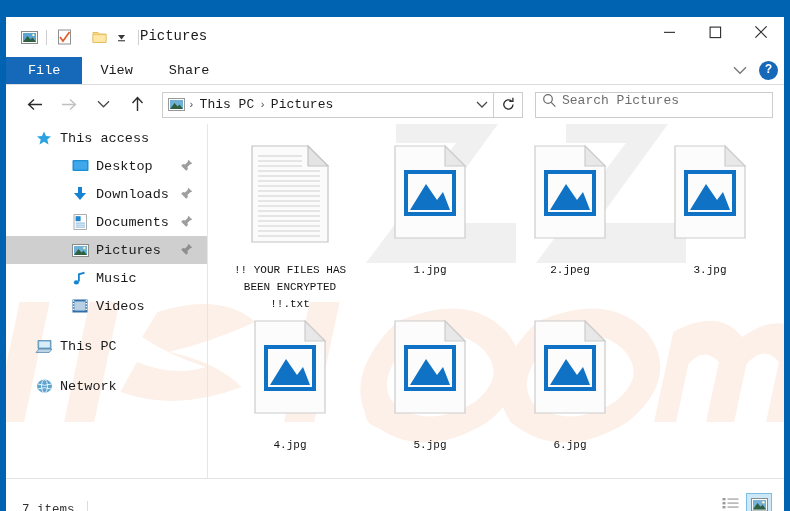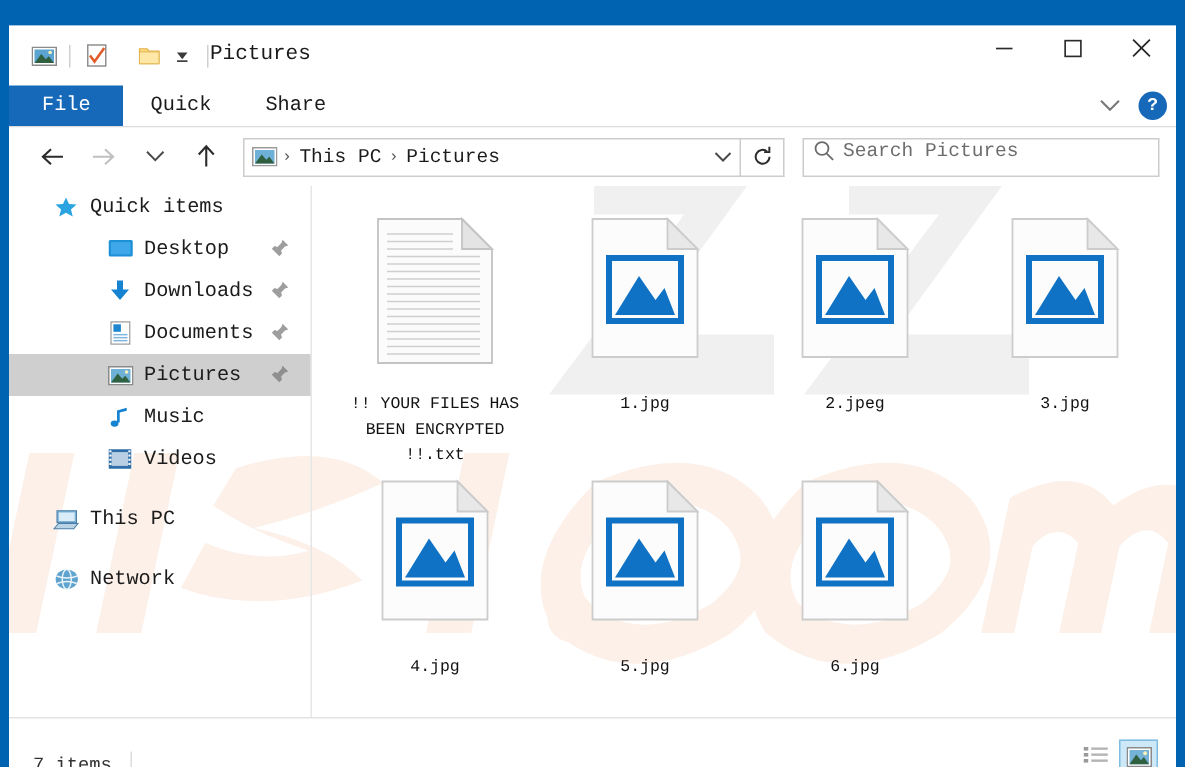--- a/index.html
+++ b/index.html
@@ -172,21 +172,21 @@
         <svg width="14" height="14" viewBox="0 0 14 14">
           <path d="M1.4 1.4 L12.6 12.6 M12.6 1.4 L1.4 12.6" stroke="#2b2b2b" stroke-width="1.2"></path>
         </svg>
       </div>
     </div>
   </div>
 
   <div class="ribbon">
     <div class="tabs">
       <div class="tab file">File</div>
-      <div class="tab">Quick</div>
+      <div class="tab">View</div>
       <div class="tab">Share</div>
     </div>
     <div class="ribbon-right">
       <div class="chev-btn">
         <svg width="14" height="9" viewBox="0 0 14 9">
             <path d="M1 1.2 L7 7.2 L13 1.2" fill="none" stroke="#7a7a7a" stroke-width="1.4"></path>
           </svg>
       </div>
       <div class="help-btn">?</div>
     </div>
@@ -256,21 +256,21 @@
   <div class="body">
 
     <div class="sidebar">
 
       <div class="navrow">
         <span class="ico">
           <svg width="16" height="15" viewBox="0 0 16 15">
             <path d="M8 0.6 L10 5 L15 5.4 L11.3 8.6 L12.5 13.4 L8 10.8 L3.5 13.4 L4.7 8.6 L1 5.4 L6 5 Z" fill="#2aa3e0"></path>
           </svg>
         </span>
-        <span class="lbl">Quick items</span>
+        <span class="lbl">This access</span>
       </div>
 
       <div class="navrow sub">
         <span class="ico">
           <svg width="17" height="14" viewBox="0 0 17 14">
             <rect x="0.5" y="1" width="16" height="11" rx="1" fill="#1e90d6"></rect>
             <rect x="2" y="2.4" width="13" height="8.2" fill="#3ea8ea"></rect>
           </svg>
         </span>
         <span class="lbl">Desktop</span>

